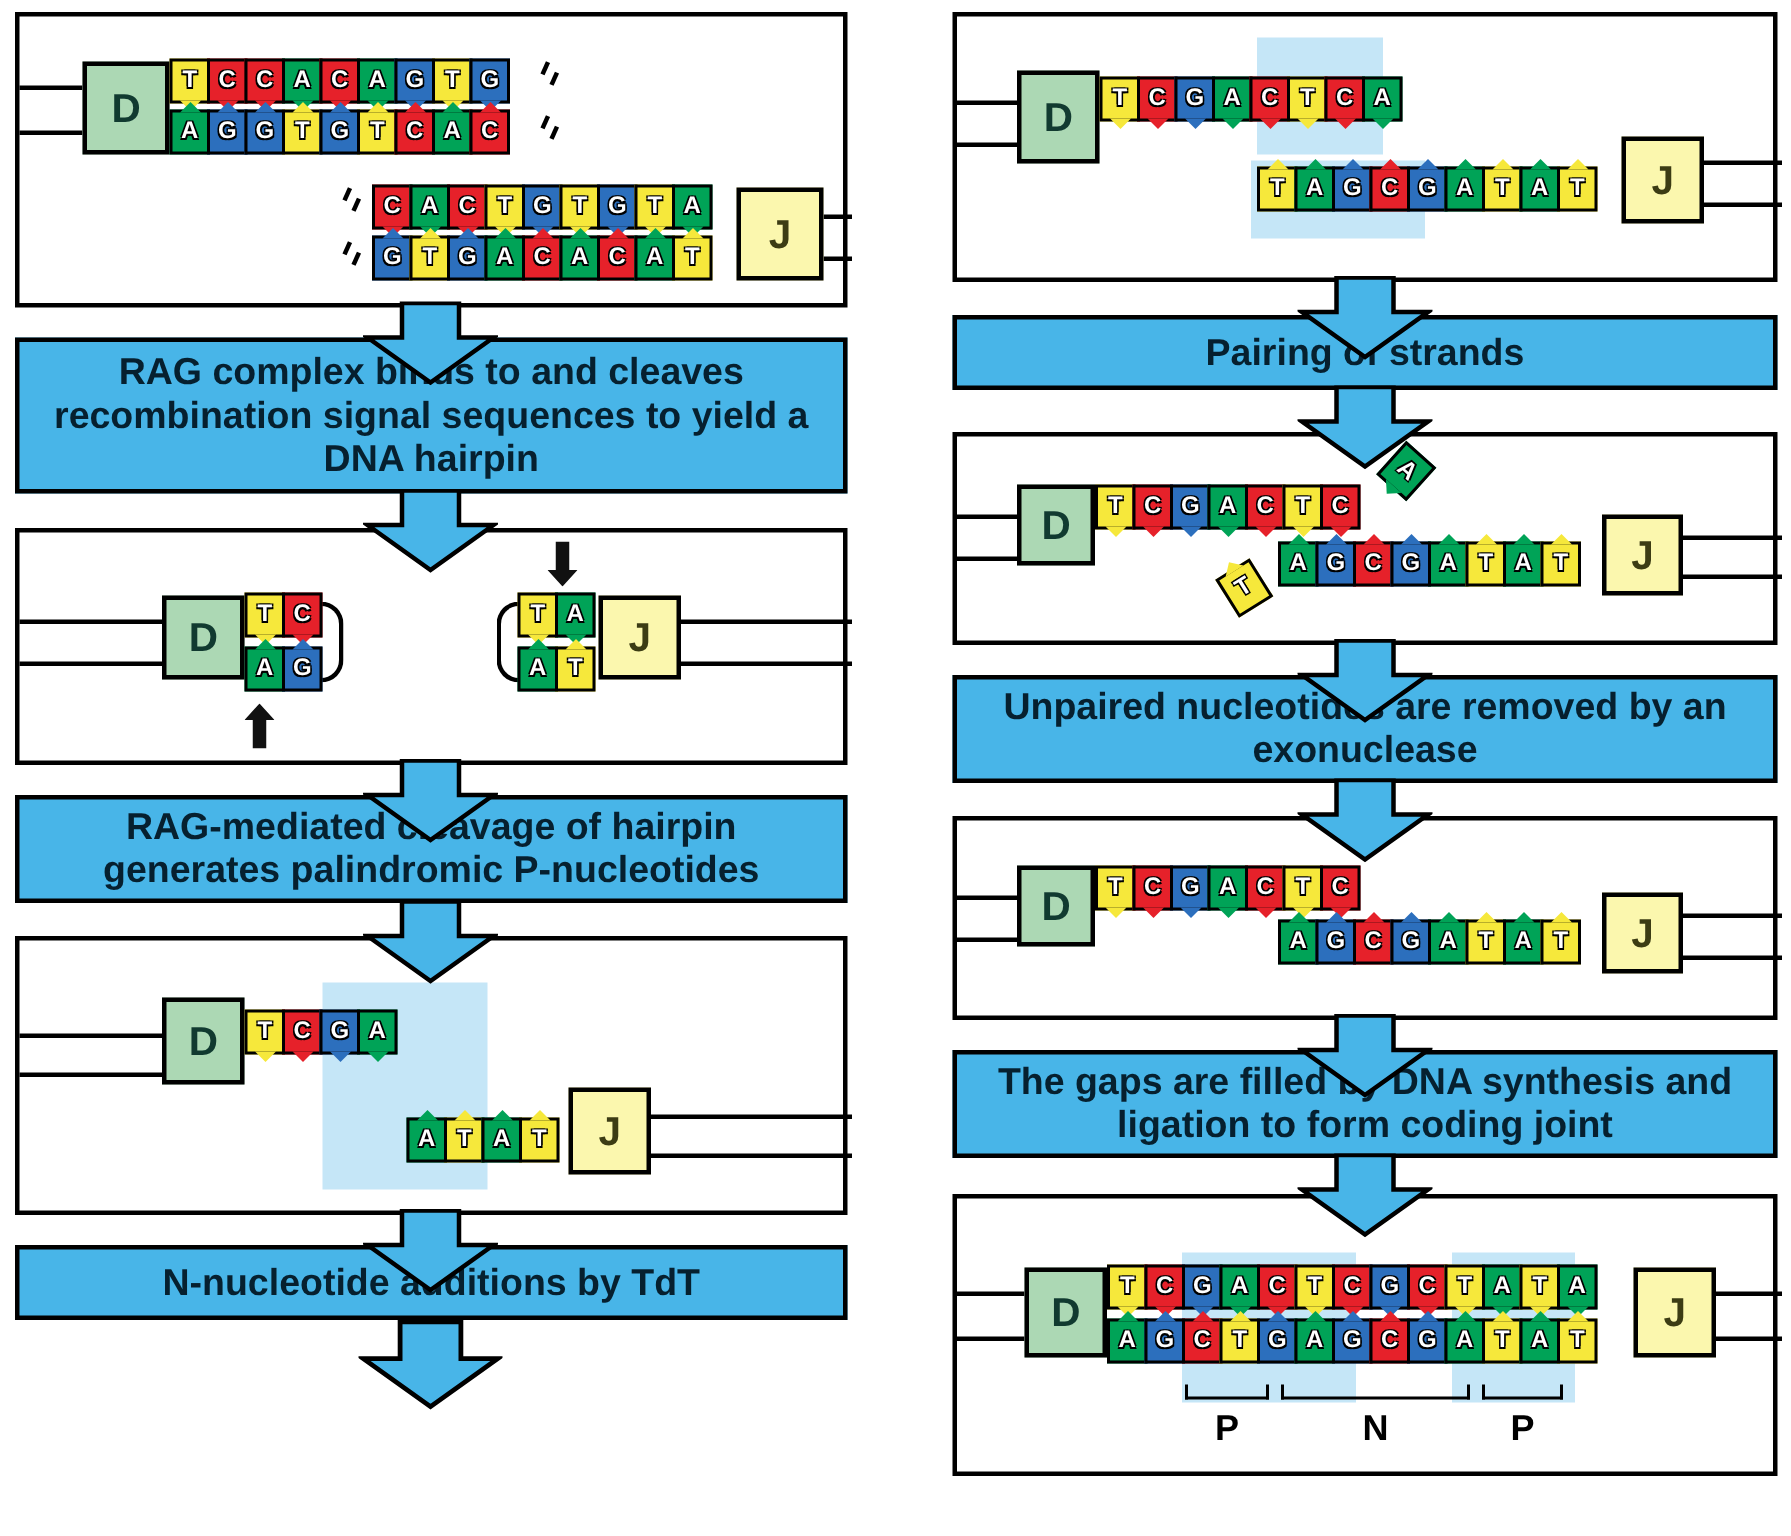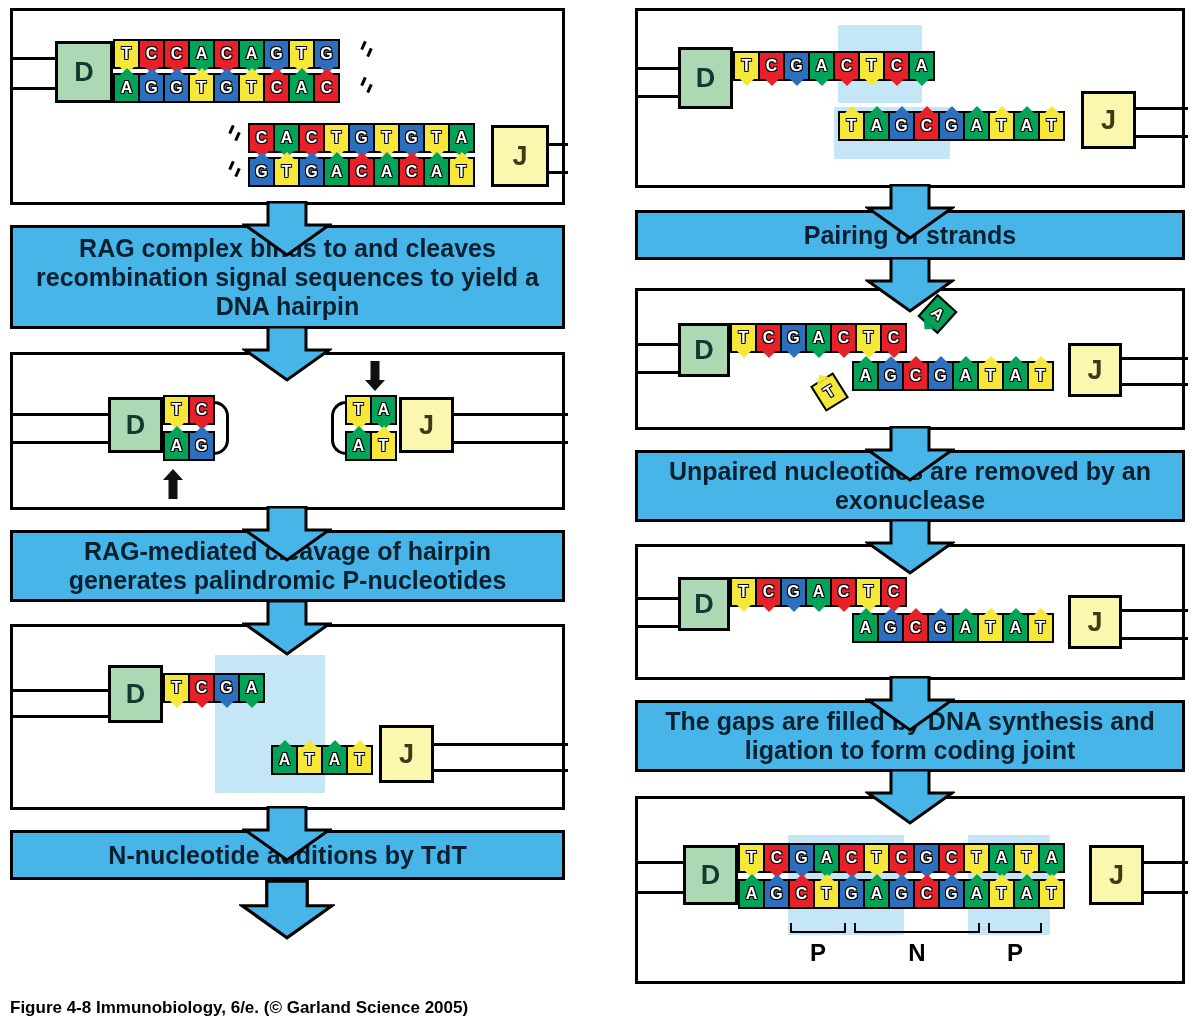--- a/index.html
+++ b/index.html
@@ -223,23 +223,20 @@
   </svg>
 
   <div class="caption" style="left:10px;top:830px;width:555px;height:50px;">
     <span>N-nucleotide additions by TdT</span>
   </div>
 
   <svg class="big-arrow" viewBox="0 0 90 56" style="left:239px;top:878px;width:96px;height:64px;">
     <polygon class="arrow-poly" points="26,1 64,1 64,24 87,24 45,54 3,24 26,24"></polygon>
   </svg>
 
-  <div class="figure-caption" style="left:10px;top:998px;">
-    <span>Figure 4-8 Immunobiology, 6/e. (© Garland Science 2005)</span>
-  </div>
 
   <div class="panel" style="left:635px;top:8px;width:550px;height:180px;">
     <div class="hl" style="left:200px;top:14px;width:84px;height:78px;"></div>
     <div class="hl" style="left:196px;top:96px;width:116px;height:52px;"></div>
     <div class="hline" style="left:0;top:56px;width:40px;"></div>
     <div class="hline" style="left:0;top:84px;width:40px;"></div>
     <div class="seg-box d-box" style="left:40px;top:36px;width:55px;height:62px;">
       <span>D</span>
     </div>
     <div class="strand tabs-down" style="left:95px;top:40px;">

